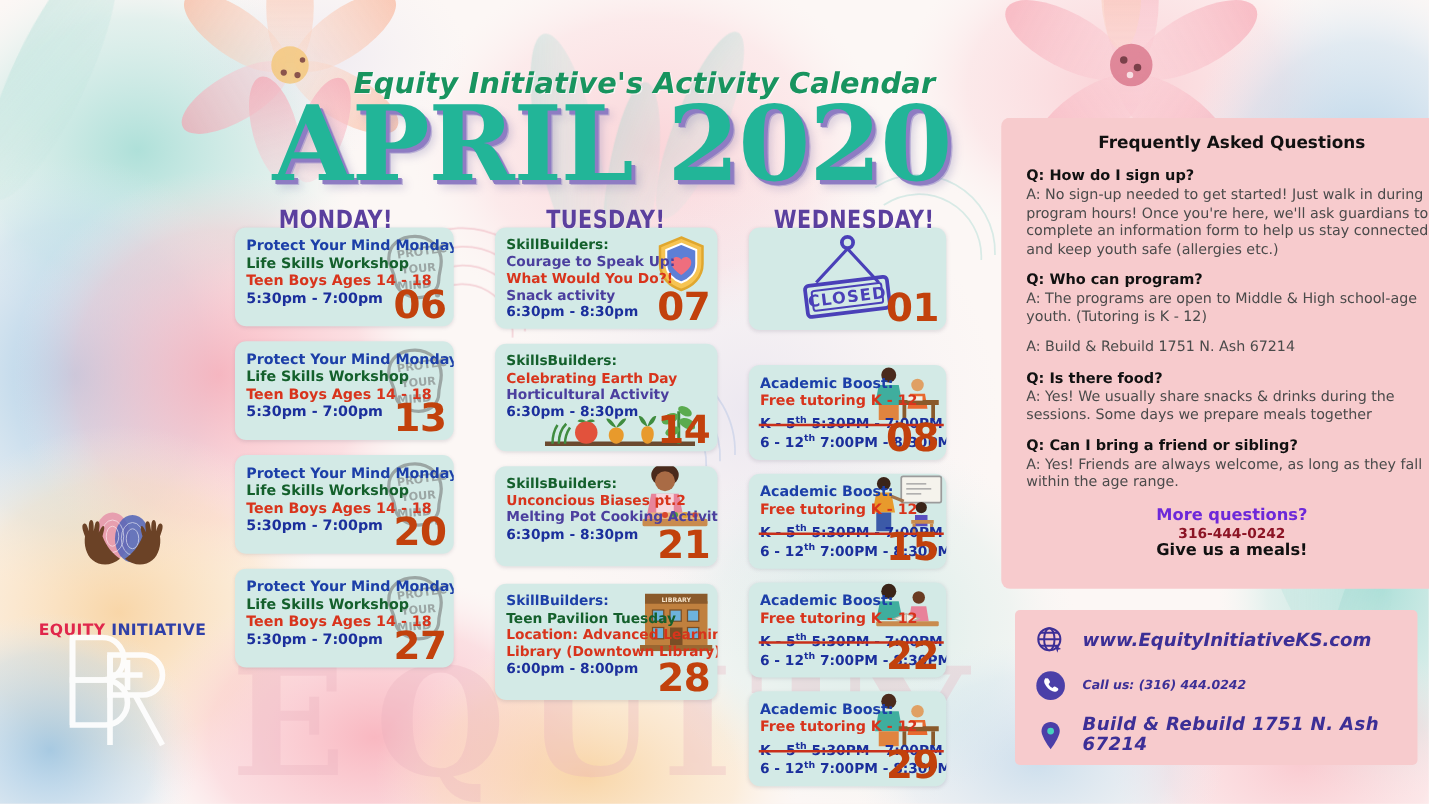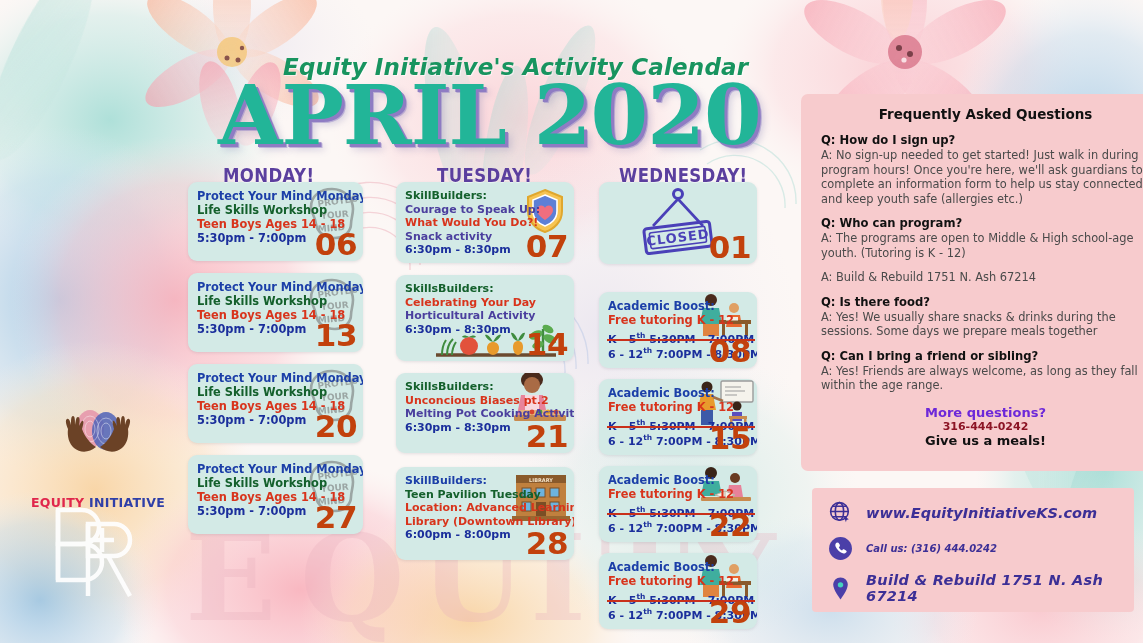--- a/index.html
+++ b/index.html
@@ -430,21 +430,21 @@
         <path d="M107 40V14" stroke="#3f8c3f" stroke-width="2.4" fill="none"></path>
         <g fill="#5aab4f">
           <ellipse cx="100" cy="20" rx="7" ry="4" transform="rotate(-25 100 20)"></ellipse>
           <ellipse cx="114" cy="24" rx="7" ry="4" transform="rotate(25 114 24)"></ellipse>
           <ellipse cx="102" cy="30" rx="6" ry="3.5" transform="rotate(-20 102 30)"></ellipse>
           <ellipse cx="112" cy="14" rx="6" ry="3.5" transform="rotate(30 112 14)"></ellipse>
         </g>
       </svg></span>
         <div class="lines">
           <div class="ln c-green sm">SkillsBuilders:</div>
-          <div class="ln c-red sm">Celebrating Your Day</div>
+          <div class="ln c-red sm">Celebrating Earth Day</div>
           <div class="ln c-purple sm">Horticultural Activity</div>
           <div class="ln c-dblue sm">6:30pm - 8:30pm</div>
         </div>
         <div class="daynum">14</div>
       </div>
       <div class="card" style="height: 80px; margin-bottom: 14px;">
         <span class="card-icon" style="right: 4px; top: -2px; width: 64px; height: 56px;"><svg viewBox="0 0 64 56" width="64" height="56">
         <ellipse cx="26" cy="9" rx="11" ry="9" fill="#4a2a1c"></ellipse>
         <circle cx="26" cy="14" r="8" fill="#a96b45"></circle>
         <path d="M15 24h22l4 20H11z" fill="#e8849a"></path>

